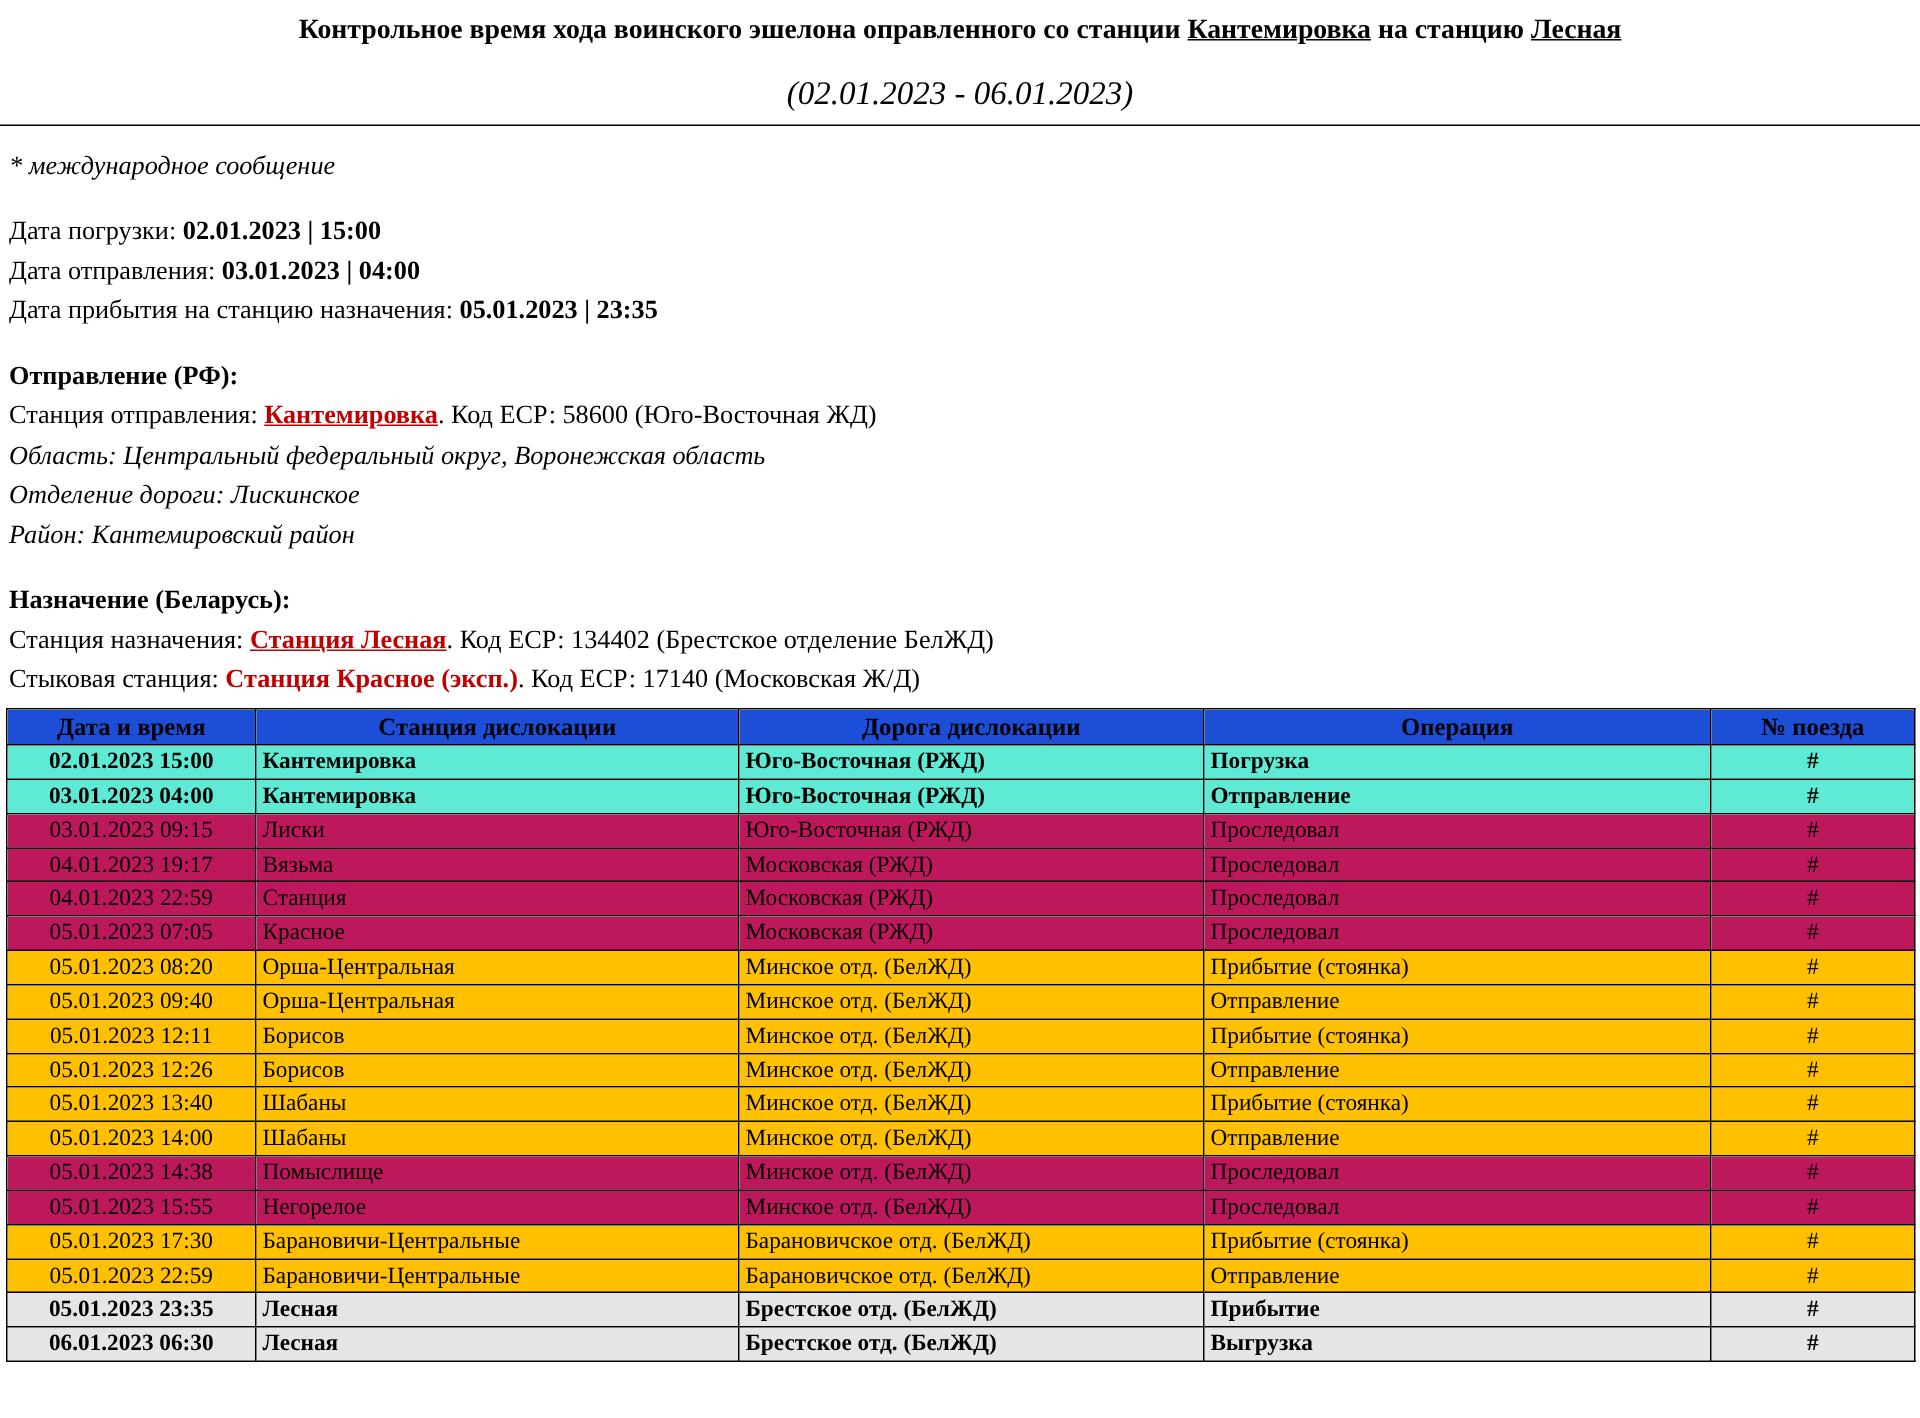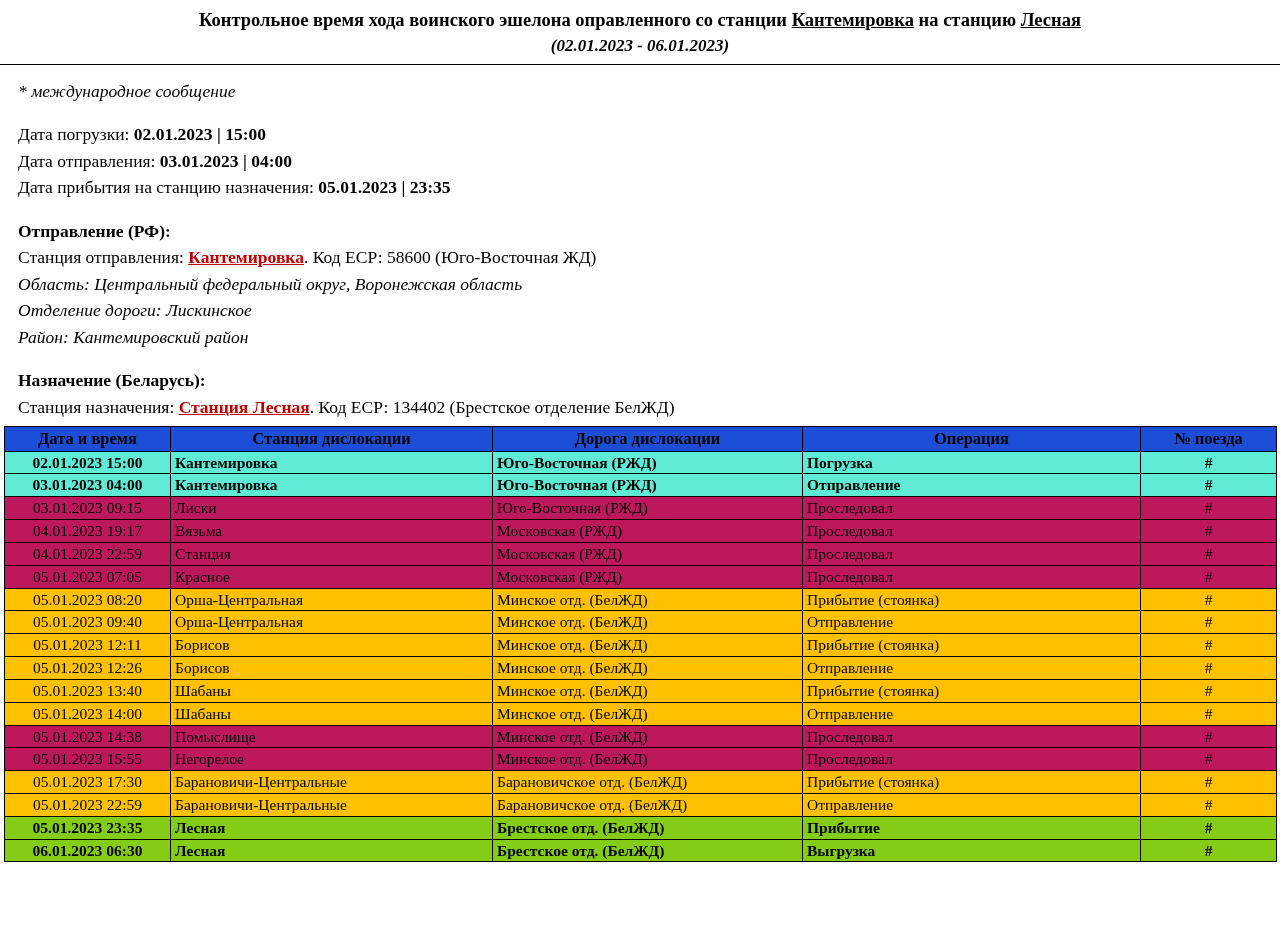--- a/index.html
+++ b/index.html
@@ -28,37 +28,36 @@
   .header-title {
     font-size: 18.5px;
     font-weight: bold;
     line-height: 1.35;
     padding: 2px 10px 0 10px;
   }
   .header-title .u {
     text-decoration: underline;
   }
   .header-sub {
-    font-size: 17px;
-    font-weight: bold;
+    font-size: 22px;
+    font-weight: normal;
     font-style: italic;
-    margin-top: 3px;
+    margin-top: 16px;
     margin-bottom: 8px;
   }
   .hrule {
     border: 0;
     border-top: 1px solid #000;
     margin: 0;
   }
   
   .info {
     padding: 18px 0 0 6px;
     font-size: 17.5px;
     line-height: 1.0;
-    margin-left: 12px;
   }
   .info .note {
     font-style: italic;
     font-size: 17.5px;
     margin-bottom: 26px;
   }
   .info .line {
     margin: 0 0 9px 0;
     white-space: nowrap;
   }
@@ -106,21 +105,21 @@
   col.c-road     { width: 310px; }
   col.c-op       { width: 338px; }
   col.c-train    { width: 136px; }
 
   td.datetime { text-align: center; }
   td.train { text-align: center; }
 
   tr.row-green td { background: #5eead4; font-weight: bold; }
   tr.row-yellow td { background: #be185d; }
   tr.row-orange td { background: #ffc000; }
-  tr.row-red td { background: #84cc16; font-weight: bold; }
+  tr.row-red td { background: #e5e5e5; font-weight: bold; }
 </style>
 </head>
 <body>
 
 <div class="page">
 
   <div class="header">
     <div class="header-title">
       <span>Контрольное время хода воинского эшелона оправленного со станции </span><span class="u">Кантемировка</span><span> на станцию </span><span class="u">Лесная</span>
     </div>
@@ -153,20 +152,23 @@
     </div>
     <div class="line i">Область: Центральный федеральный округ, Воронежская область</div>
     <div class="line i">Отделение дороги: Лискинское</div>
     <div class="line i">Район: Кантемировский район</div>
 
     <div class="spacer-sm"></div>
 
     <div class="section-head">Назначение (Беларусь):</div>
     <div class="line">
       <span>Станция назначения: </span><span class="red-ul">Станция Лесная</span><span>. Код ЕСР: 134402 (Брестское отделение БелЖД)</span>
+    </div>
+    <div class="line tight">
+      <span>Стыковая станция: </span><span class="red-b">Станция Красное (эксп.)</span><span>. Код ЕСР: 17140 (Московская Ж/Д)</span>
     </div>
   </div>
 
   <table class="sched">
     <colgroup>
       <col class="c-datetime">
       <col class="c-station">
       <col class="c-road">
       <col class="c-op">
       <col class="c-train">

